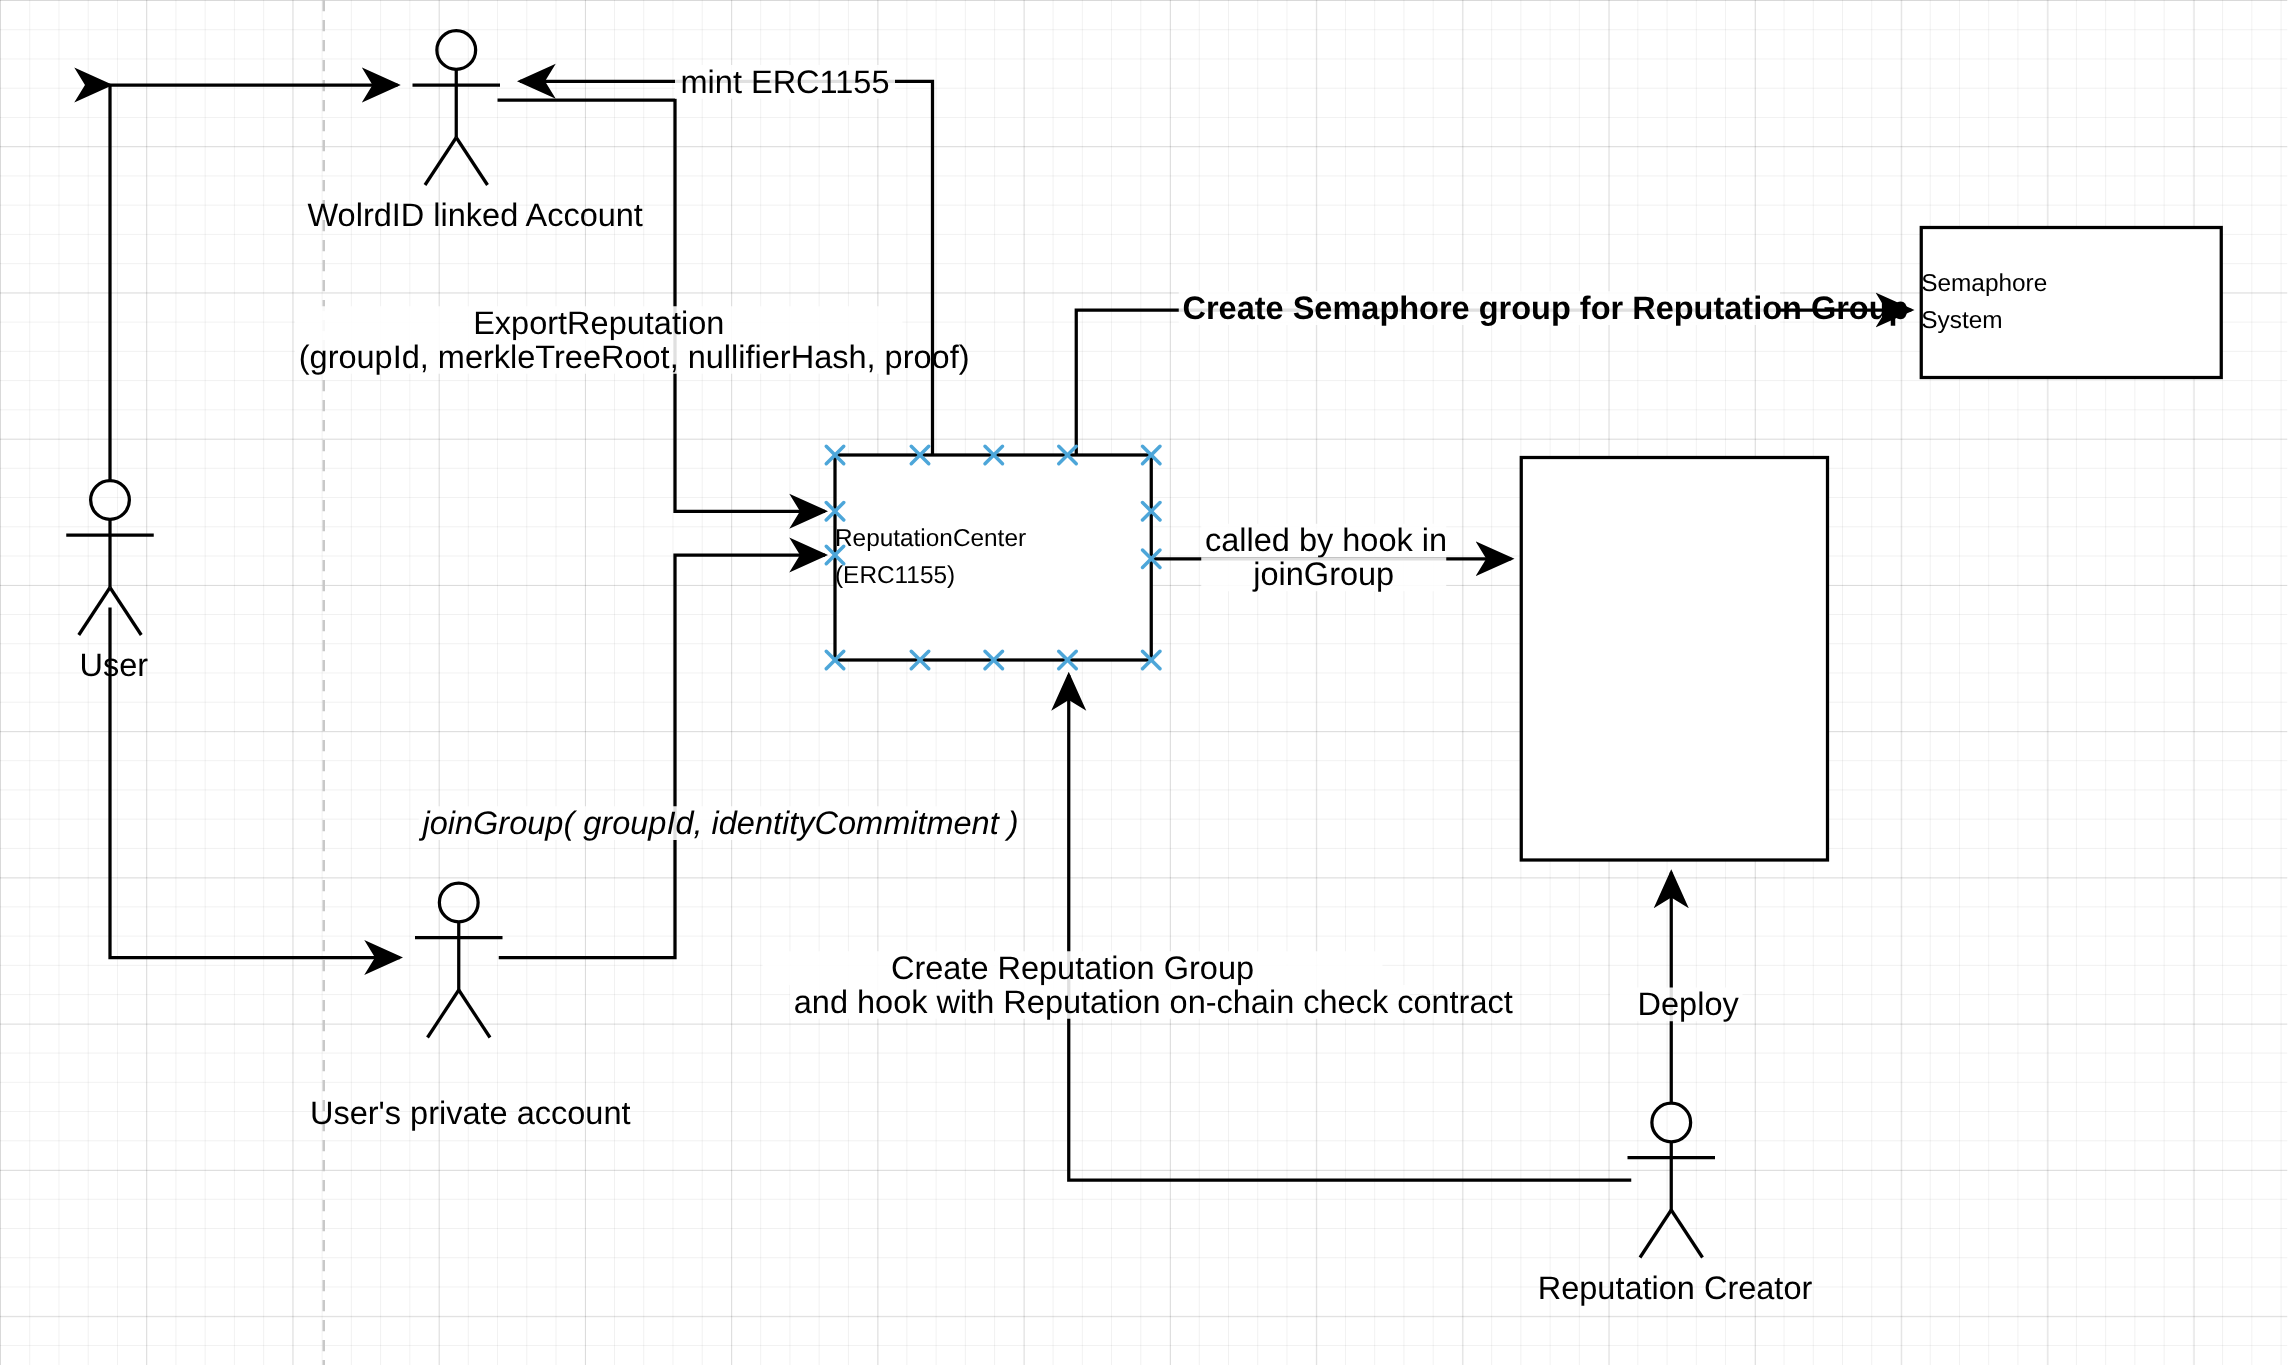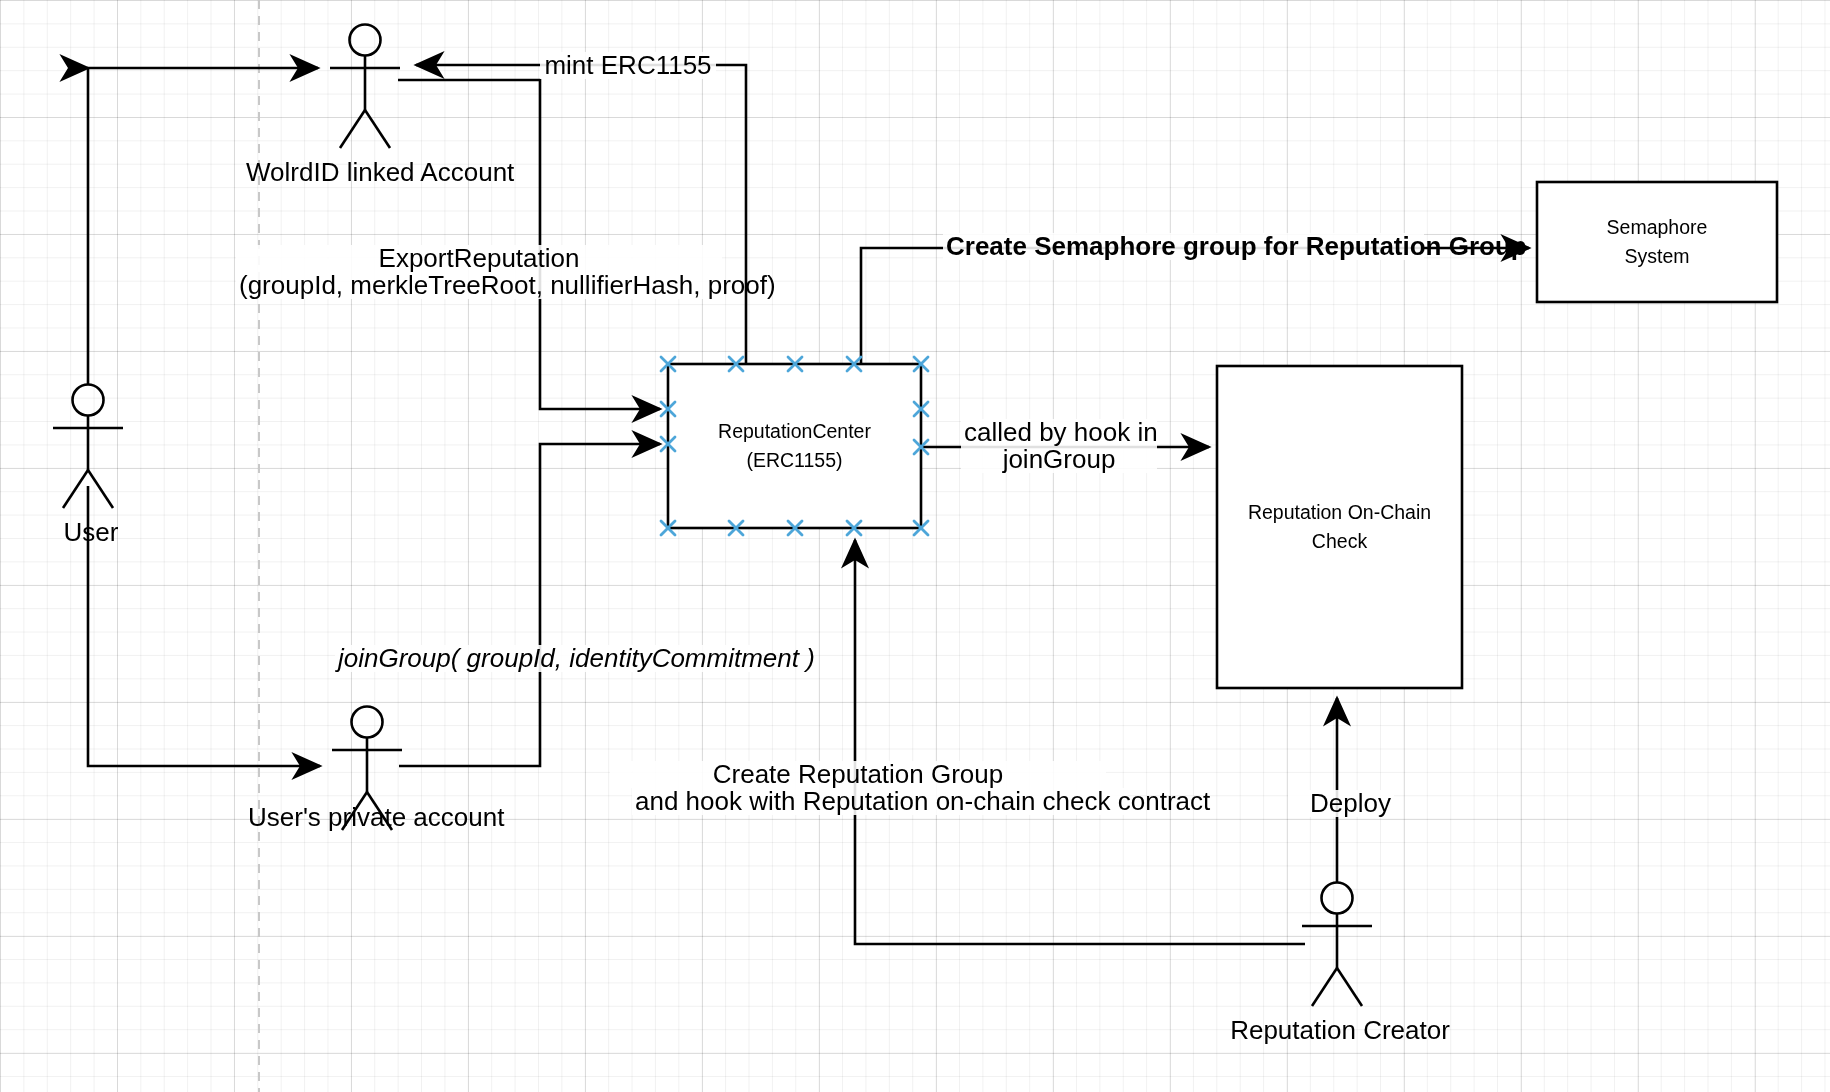--- a/index.html
+++ b/index.html
@@ -37,21 +37,20 @@
     text-align: center;
     background: rgba(255,255,255,0.88);
     padding: 0 3px;
   }
   .lbl.plain { background: transparent; }
   .boxlbl {
     position: absolute;
     color: #000000;
     font-size: 19.5px;
     line-height: 29px;
-    text-align: center;
     white-space: nowrap;
   }
 </style>
 </head>
 <body>
 
 <div id="canvas">
 
   <svg id="vector" viewBox="0 0 1830 1092">
     <defs>
@@ -190,38 +189,34 @@
           <line x1="914" y1="521" x2="928" y2="535"></line>
           <line x1="928" y1="521" x2="914" y2="535"></line>
         </g>
     </g>
   </svg>
 
   <div class="lbl plain" style="left:243px; top:159px; width:245px;">WolrdID linked Account</div>
 
   <div class="lbl plain" style="left:38px; top:519px; width:100px;">User</div>
 
-  <div class="lbl plain" style="left:245px; top:804px; width:245px;text-align:center;">User's private account</div>
+  <div class="lbl plain" style="left:245px; top:877px; width:245px;text-align:center;">User's private account</div>
 
   <div class="lbl plain" style="left:1222px; top:1017px; width:230px;">Reputation Creator</div>
 
   <div class="boxlbl" style="left:1537px; top:213px; width:240px;">
     <div>Semaphore</div>
     <div>System</div>
   </div>
 
   <div class="boxlbl" style="left:668px; top:417px; width:253px;">
     <div>ReputationCenter</div>
     <div>(ERC1155)</div>
   </div>
 
-  <div class="boxlbl" style="left:1217px; top:498px; width:245px;">
-    <div>Reputation On-Chain</div>
-    <div>Check</div>
-  </div>
 
   <div class="lbl" style="left:540px; top:52px; width:170px;">mint ERC1155</div>
 
   <div class="lbl" style="left:236px; top:245px; width:480px;text-align:center;">ExportReputation</div>
 
   <div class="lbl" style="left:236px; top:272px; width:480px;text-align:right;">(groupId, merkleTreeRoot, nullifierHash, proof)</div>
 
   <div class="lbl" style="left:943px; top:233px; width:475px;font-weight:bold;">Create Semaphore group for Reputation Group</div>
 
   <div class="lbl" style="left:961px; top:419px; width:190px;">called by hook in</div>

